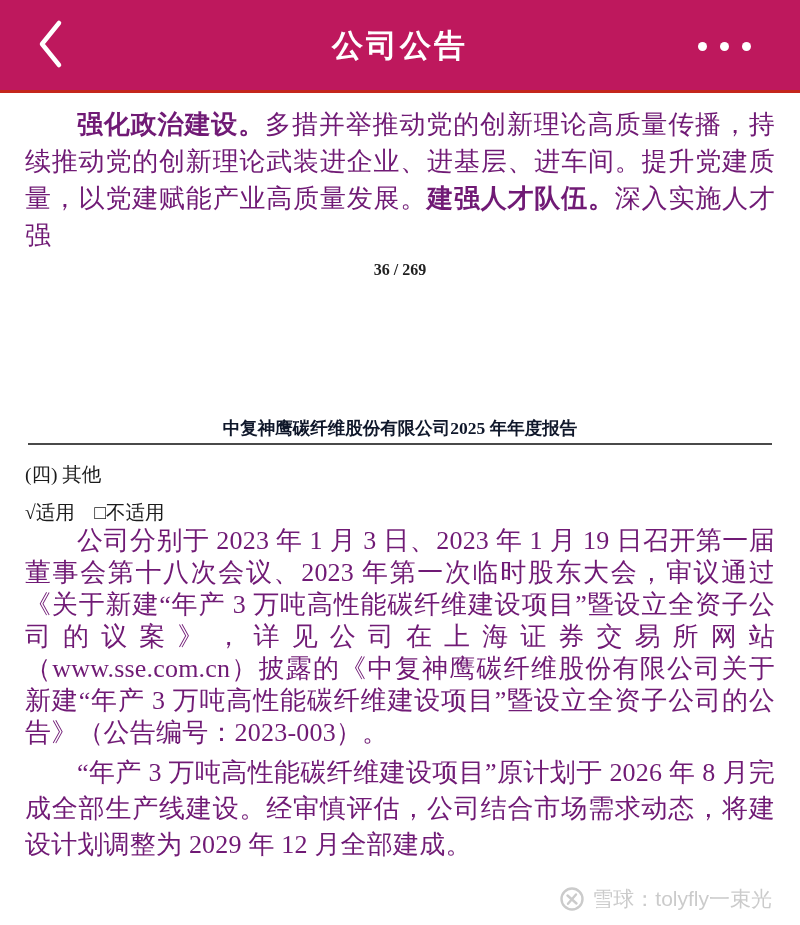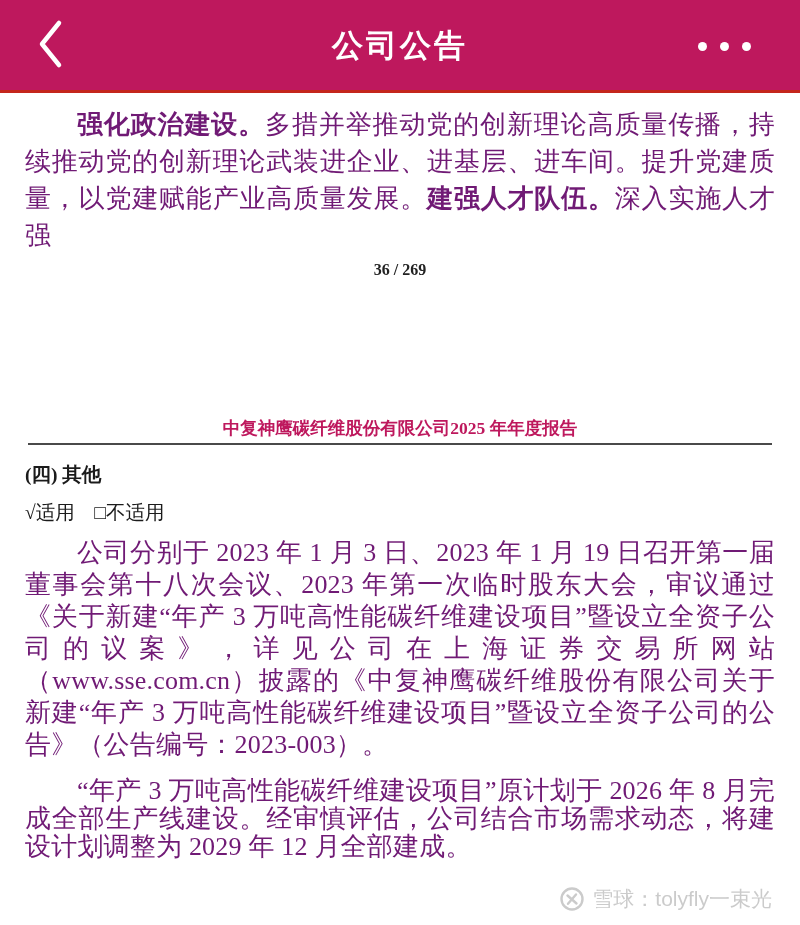--- a/index.html
+++ b/index.html
@@ -42,31 +42,31 @@
   .b { font-weight:700; }
 
   .page-top-para { margin-top:13px; line-height:37px; }
   .page-indicator {
     margin-top:5px; text-align:center; font-size:16px; font-weight:700;
     color:#222; line-height:22px;
   }
   .page-gap { height:135px; }
 
   .doc-header-line {
-    text-align:center; font-size:17.5px; font-weight:700; line-height:24px; color:#be185d;
+    text-align:center; font-size:17.5px; font-weight:700; line-height:24px; color:#0f172a;
   }
   .doc-rule { border:none; border-top:2.5px solid #4a4a4a; margin:3px 28px 0 28px; }
 
   .body-para-1 { margin-top:26px; line-height:34px; }
   .section-heading {
-    margin:18px 25px 12px 25px; font-size:19.5px; font-weight:700; line-height:24px;
+    margin:18px 25px 12px 25px; font-size:19.5px; font-weight:400; line-height:24px;
   }
-  .applicability { margin:14px 25px 12px 25px; font-size:19.5px; line-height:24px; }
+  .applicability { margin:14px 25px 0 25px; font-size:19.5px; line-height:24px; }
   .body-para-2 { line-height:32px; }
-  .body-para-3 { margin-top:16px; line-height:28px; }
+  .body-para-3 { margin-top:6px; line-height:36px; }
 
   
   .watermark {
     position:absolute; right:28px; bottom:12px;
     display:flex; align-items:center; gap:7px;
     color:#cbcbcb; font-size:21px;
     font-family:"Liberation Sans","DejaVu Sans",sans-serif;
     text-shadow:0 1px 0 #ffffff; user-select:none;text-align:right;
   }
   .watermark svg { display:block; }

